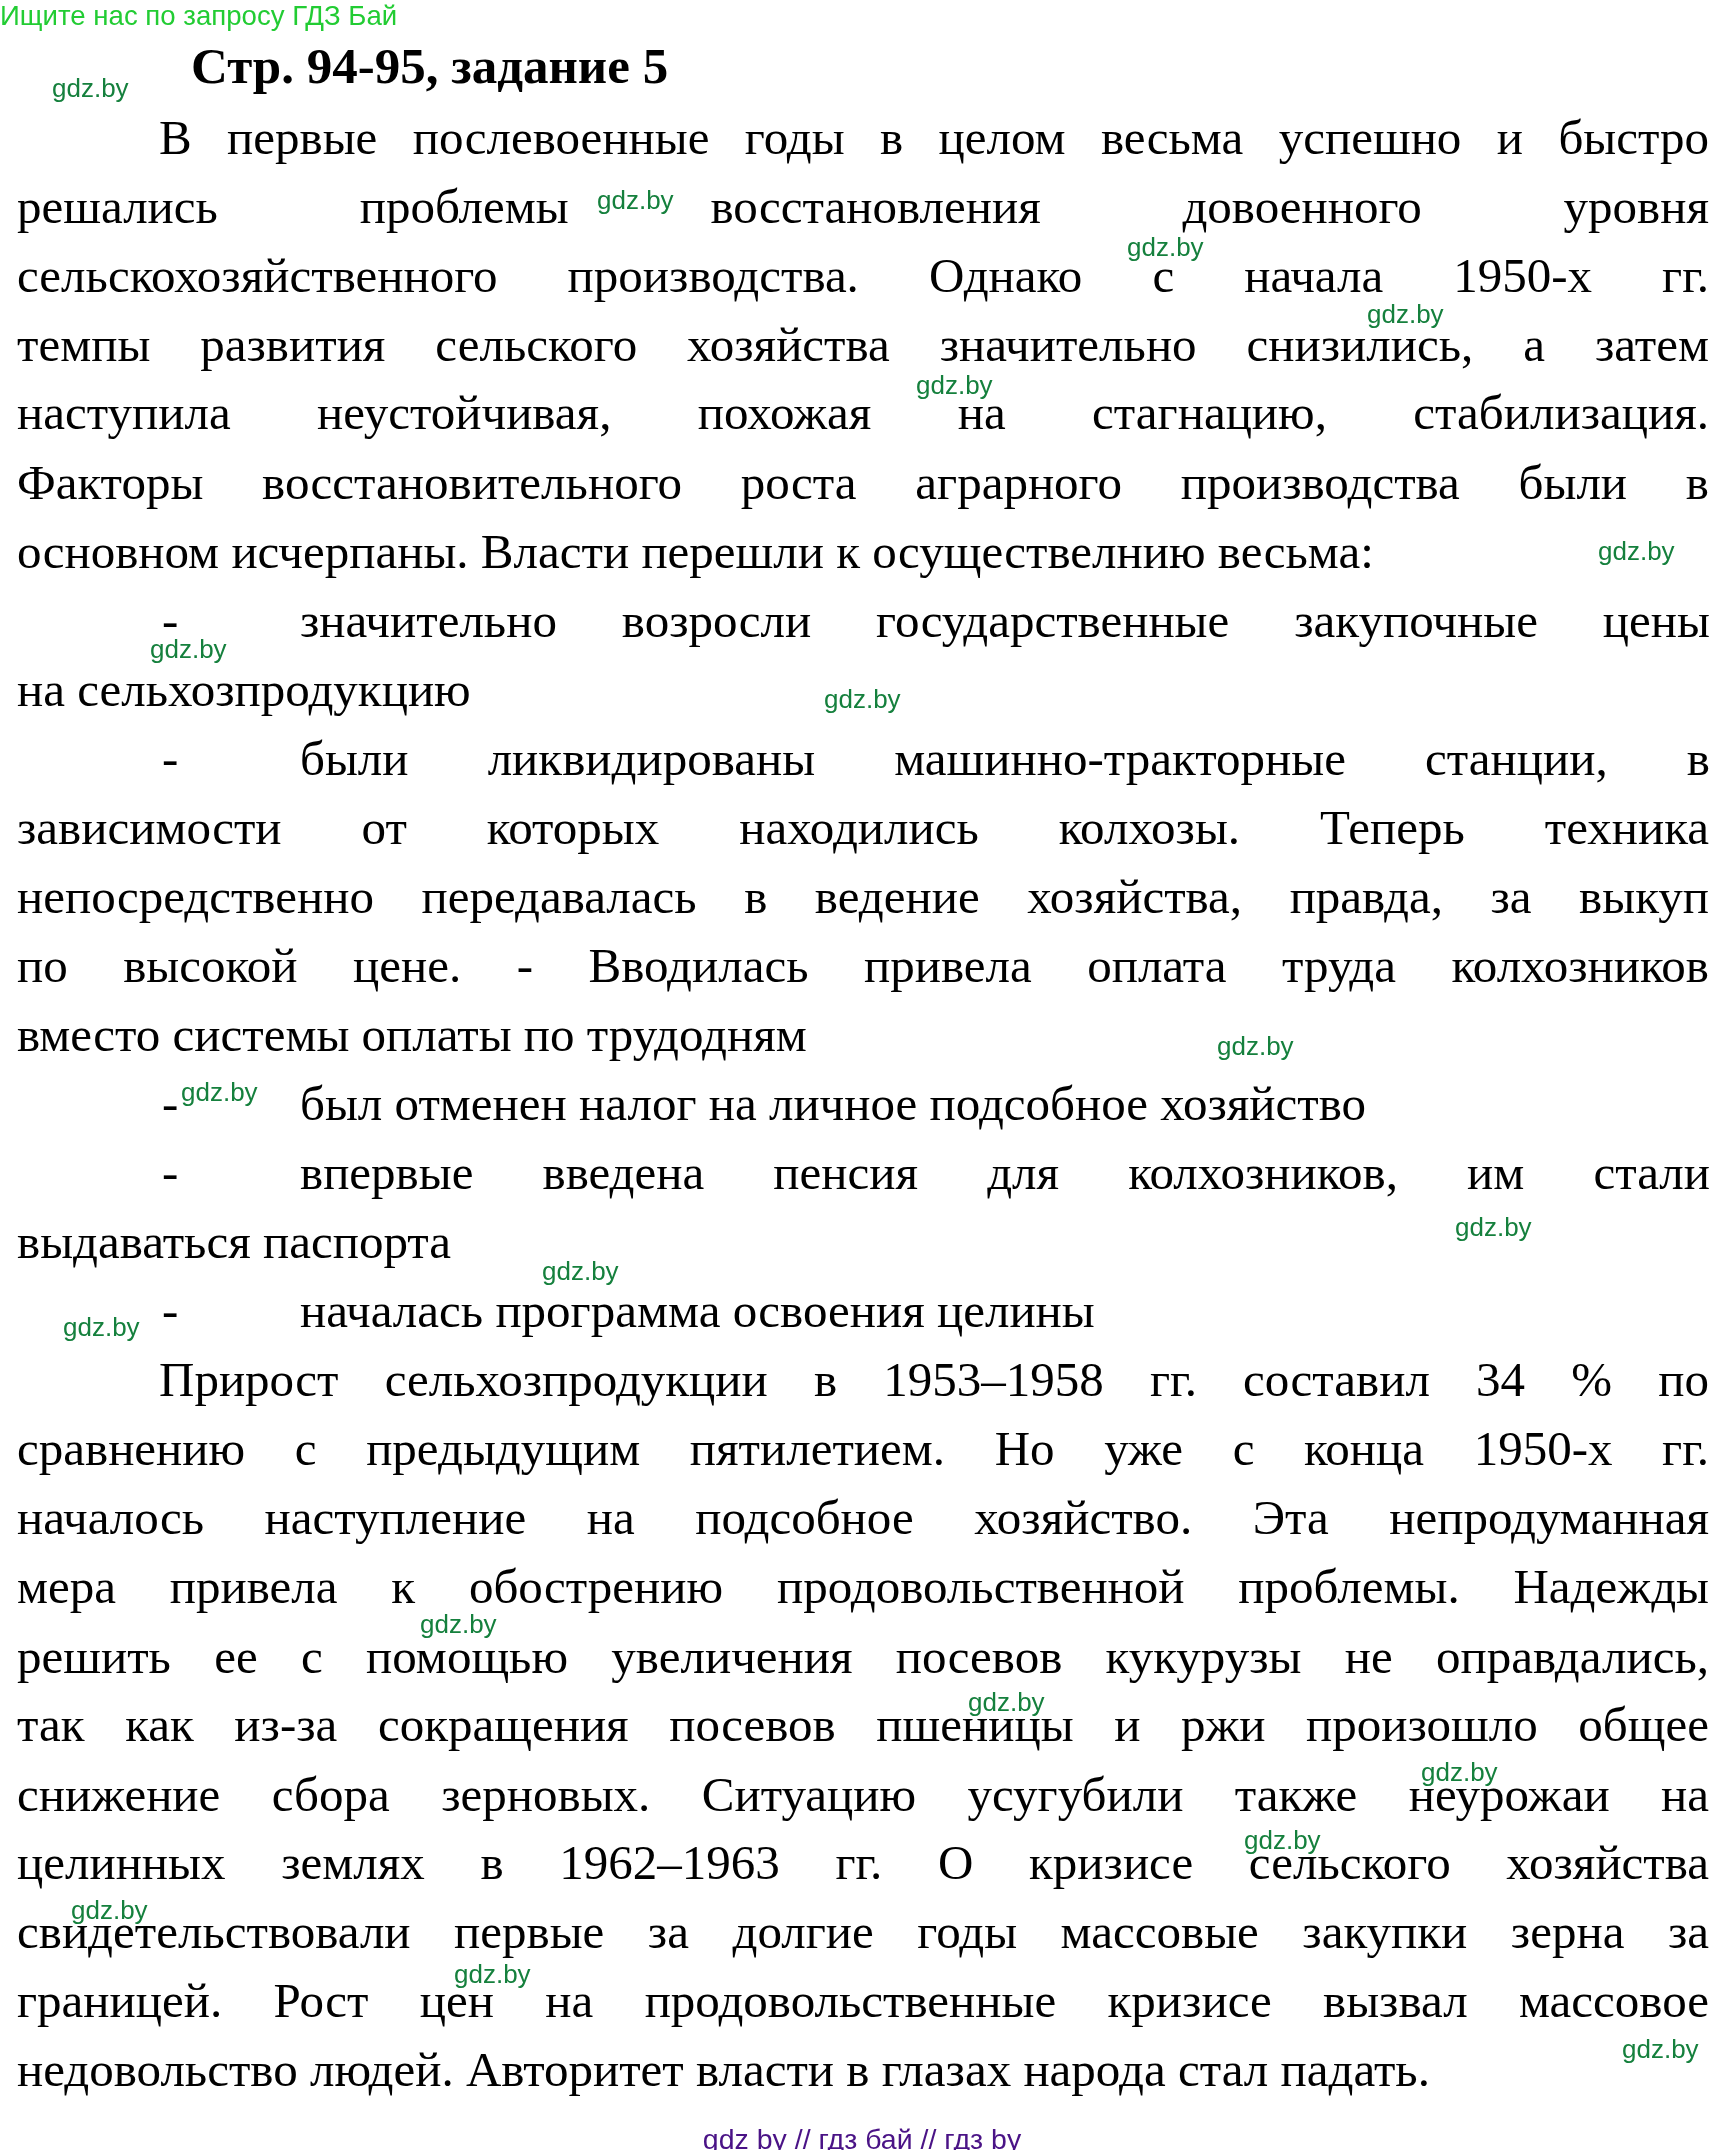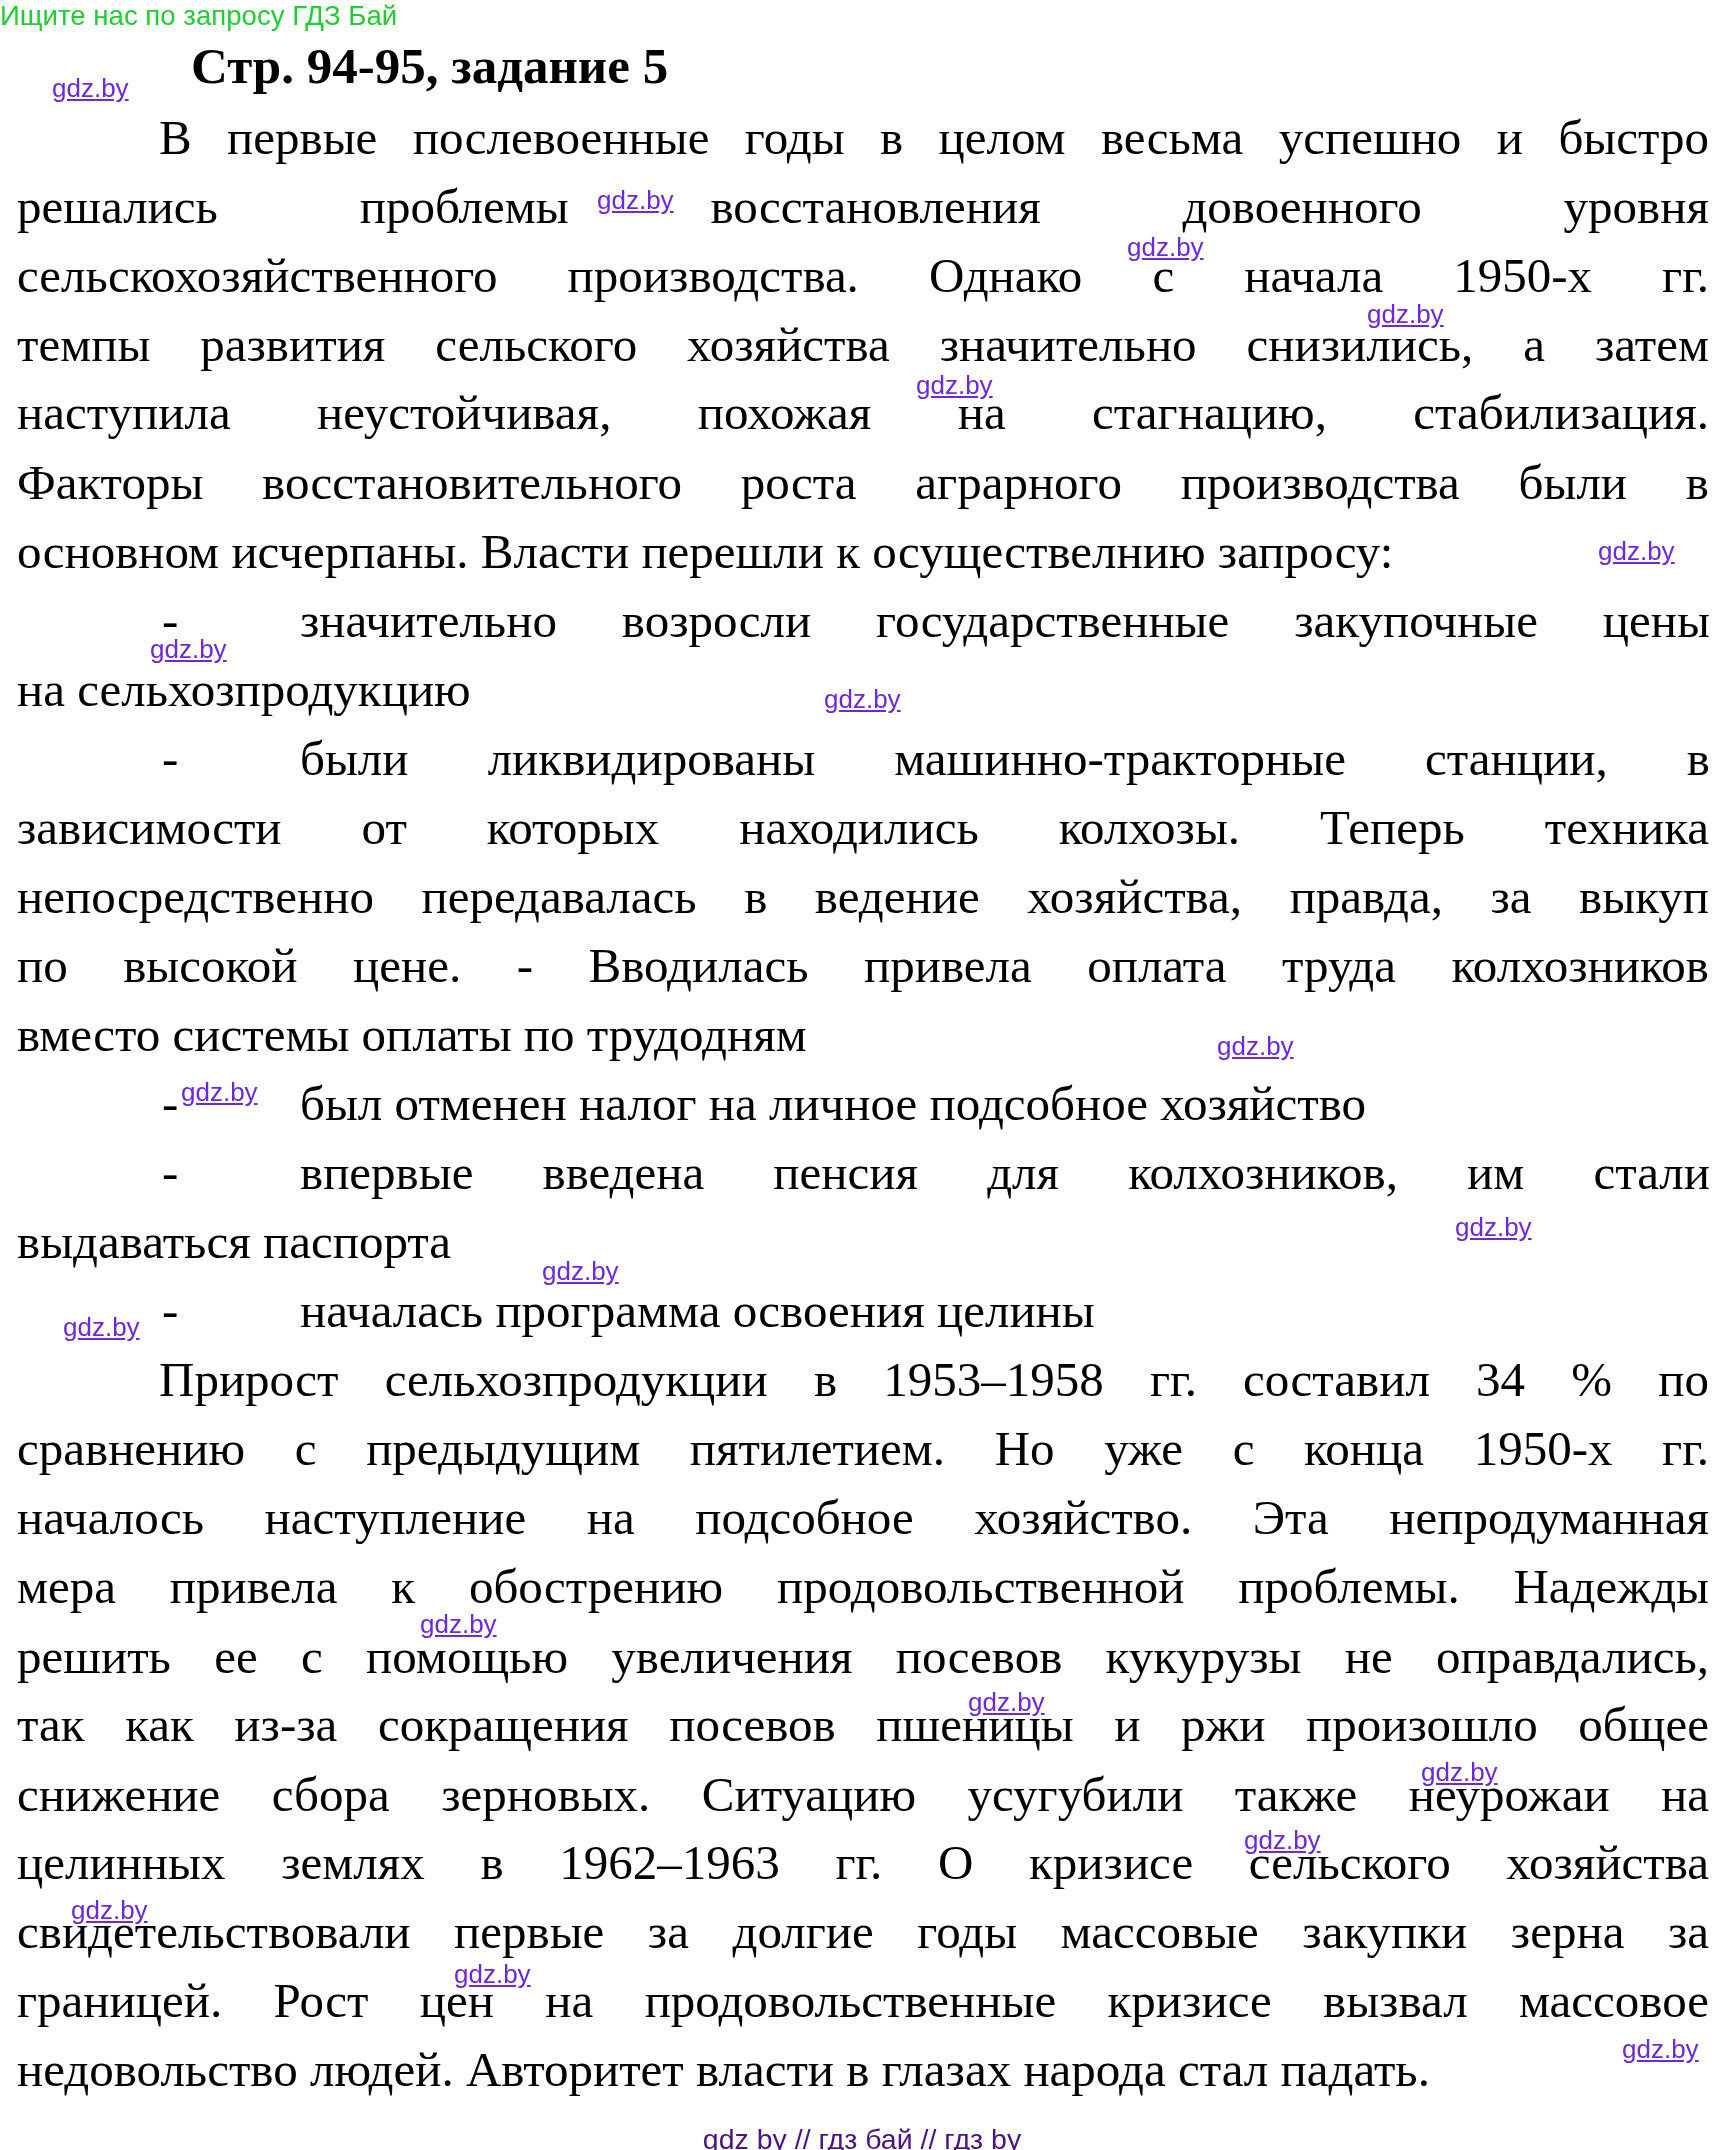--- a/index.html
+++ b/index.html
@@ -21,42 +21,42 @@
   }
   .line.j { text-align:justify; text-align-last:justify; white-space:normal; overflow:hidden; }
   .line.ind { left:159px; width:1550px; }
   .line.item { left:300px; width:1410px; }
   .dash {
     position:absolute; left:162px; height:68px; font-family:"Liberation Serif", serif;
     font-size:49px; line-height:68px; color:#000;
   }
   .wm {
     position:absolute; font-family:"Liberation Sans", sans-serif;
-    font-size:26px; line-height:28.5px; color:#6d28d9;text-decoration:underline;
+    font-size:26px; line-height:28.5px; color:#15803d;
   }
   .footer {
     position:absolute; left:0; width:1724px; top:2123px; height:32px;
     text-align:center; font-family:"Liberation Sans", sans-serif;
     font-size:28.5px; line-height:32px; color:#4a1386;
   }
 </style>
 </head>
 <body>
 
 <div class="top-banner">Ищите нас по запросу ГДЗ Бай</div>
 
 <div class="title">Стр. 94-95, задание 5</div>
 
 <div class="line j ind" style="top:104px">В первые послевоенные годы в целом весьма успешно и быстро</div>
 <div class="line j" style="top:173px">решались проблемы восстановления довоенного уровня</div>
 <div class="line j" style="top:242px">сельскохозяйственного производства. Однако с начала 1950-х гг.</div>
 <div class="line j" style="top:311px">темпы развития сельского хозяйства значительно снизились, а затем</div>
 <div class="line j" style="top:379px">наступила неустойчивая, похожая на стагнацию, стабилизация.</div>
 <div class="line j" style="top:449px">Факторы восстановительного роста аграрного производства были в</div>
-<div class="line" style="top:518px">основном исчерпаны. Власти перешли к осуществелнию запросу:</div>
+<div class="line" style="top:518px">основном исчерпаны. Власти перешли к осуществелнию весьма:</div>
 
 <div class="dash" style="top:587px">-</div>
 <div class="line j item" style="top:587px">значительно возросли государственные закупочные цены</div>
 <div class="line" style="top:656px">на сельхозпродукцию</div>
 
 <div class="dash" style="top:725px">-</div>
 <div class="line j item" style="top:725px">были ликвидированы машинно-тракторные станции, в</div>
 <div class="line j" style="top:794px">зависимости от которых находились колхозы. Теперь техника</div>
 <div class="line j" style="top:863px">непосредственно передавалась в ведение хозяйства, правда, за выкуп</div>
 <div class="line j" style="top:932px">по высокой цене. - Вводилась привела оплата труда колхозников</div>

